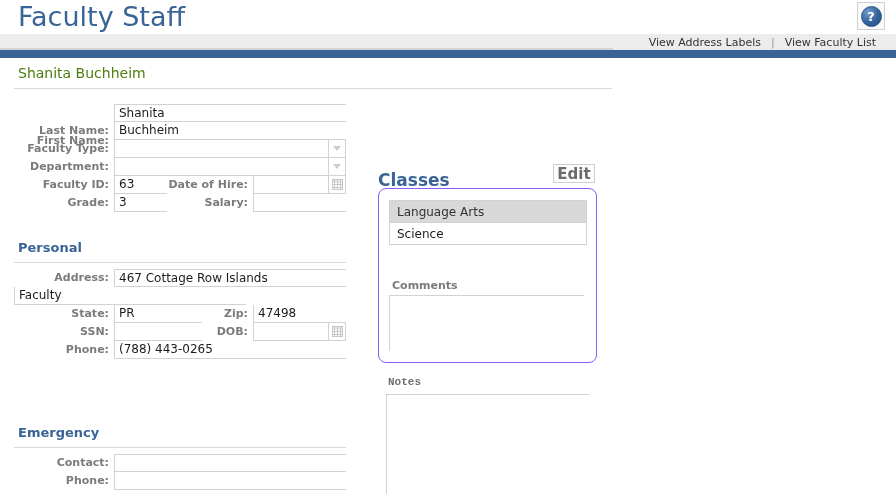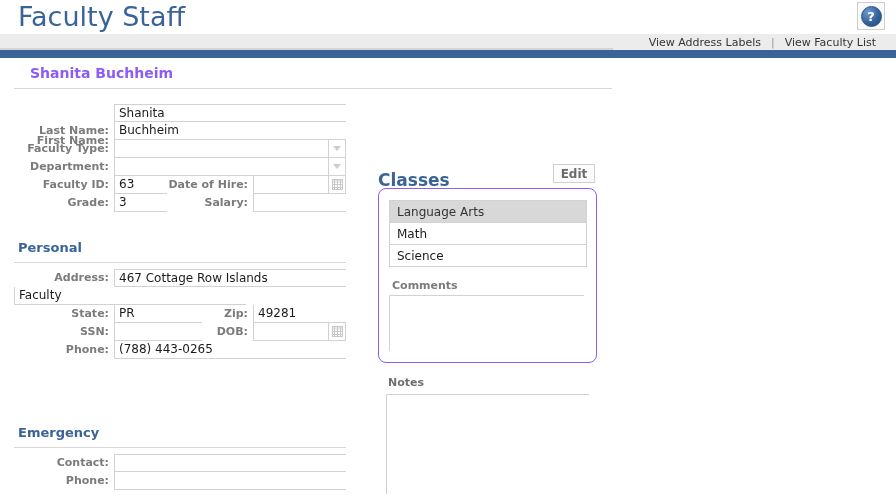--- a/index.html
+++ b/index.html
@@ -107,25 +107,25 @@
 
   
   .page {
     position: relative;
     height: 442px;
     background: #ffffff;
   }
 
   .record-title {
     position: absolute;
-    left: 30px;
+    left: 18px;
     top: 7px;
     font-size: 14px;
-    font-weight: bold;
-    color: #8b5cf6;
+    font-weight: normal;
+    color: #4d7c0f;
   }
   .record-underline {
     position: absolute;
     left: 14px;
     top: 30px;
     width: 598px;
     height: 1px;
     background: #d8d8d8;
   }
 
@@ -239,21 +239,21 @@
   }
   .edit-btn {
     position: absolute;
     left: 175px;
     top: 106px;
     width: 42px;
     height: 19px;
     border: 1px solid #cfcfcf;
     background: #fcfcfc;
     box-sizing: border-box;
-    font-size: 12px;
+    font-size: 15px;
     font-weight: bold;
     color: #6b6b6b;
     display: flex;
     align-items: center;
     justify-content: center;
     cursor: pointer;
   }
   .classes-panel {
     position: absolute;
     left: 0px;
@@ -315,20 +315,21 @@
     overflow: hidden;
   }
 
   .notes-label {
     position: absolute;
     left: 10px;
     top: 318px;
     font-size: 11px;
     font-weight: bold;
     color: #6f6f6f;
+    font-family: Liberation Mono, monospace;
   }
   .notes-box {
     position: absolute;
     left: 8px;
     top: 336px;
     width: 203px;
     height: 100px;
     border-top: 1px solid #d2d2d2;
     border-left: 1px solid #d2d2d2;
     box-sizing: border-box;
@@ -419,21 +420,21 @@
     </div>
 
     <div class="frow" style="left:14px; top:229px; width:332px;">
       <div class="fval" style="width:232px;">Faculty</div>
     </div>
 
     <div class="frow" style="left:14px; top:247px; width:332px;">
       <div class="flabel" style="width:100px;">State:</div>
       <div class="fval" style="width:88px;">PR</div>
       <div class="flabel" style="width:51px;">Zip:</div>
-      <div class="fval" style="width:93px;">49281</div>
+      <div class="fval" style="width:93px;">47498</div>
     </div>
 
     <div class="frow" style="left:14px; top:265px; width:332px;">
       <div class="flabel" style="width:100px;">SSN:</div>
       <div class="fval" style="width:88px;"></div>
       <div class="flabel" style="width:51px;">DOB:</div>
       <div class="fval" style="width:75px;"></div>
       <div class="calbtn">
           <span class="calicon"></span>
         </div>
@@ -460,21 +461,20 @@
   </div>
 
   <div class="right-col">
 
     <div class="classes-head">Classes</div>
     <div class="edit-btn">Edit</div>
 
     <div class="classes-panel">
       <div class="class-list">
         <div class="class-item selected">Language Arts</div>
-        <div class="class-item">Math</div>
         <div class="class-item">Science</div>
       </div>
       <div class="comments-label">Comments</div>
       <div class="comments-box"></div>
     </div>
 
     <div class="notes-label">Notes</div>
     <div class="notes-box"></div>
 
   </div>

